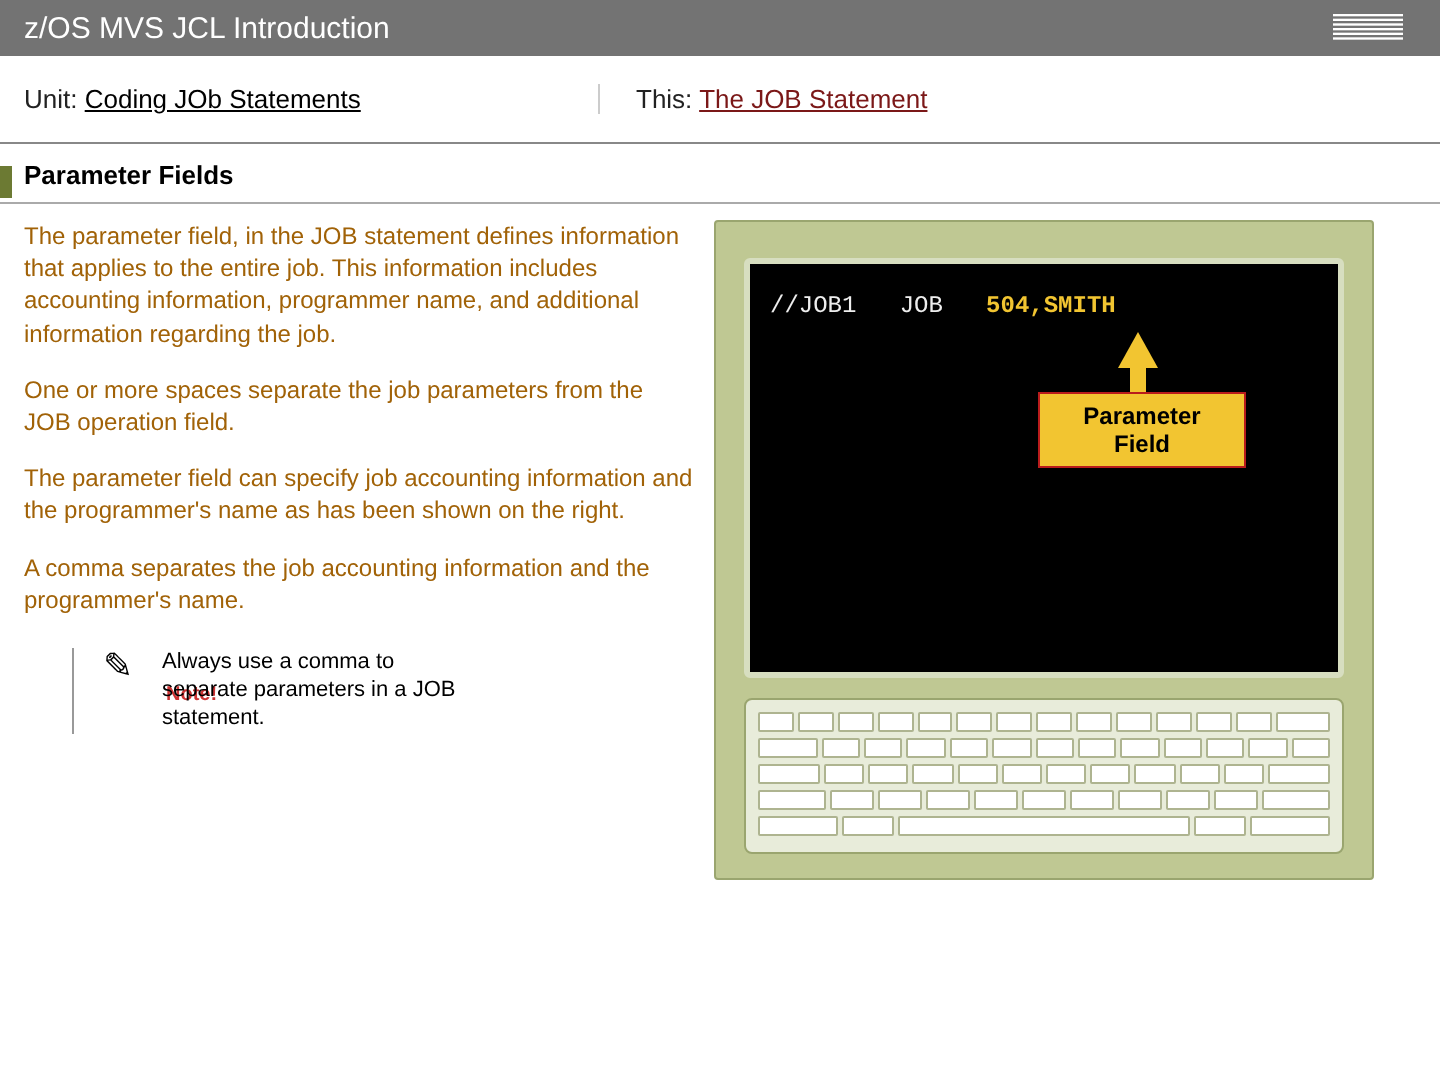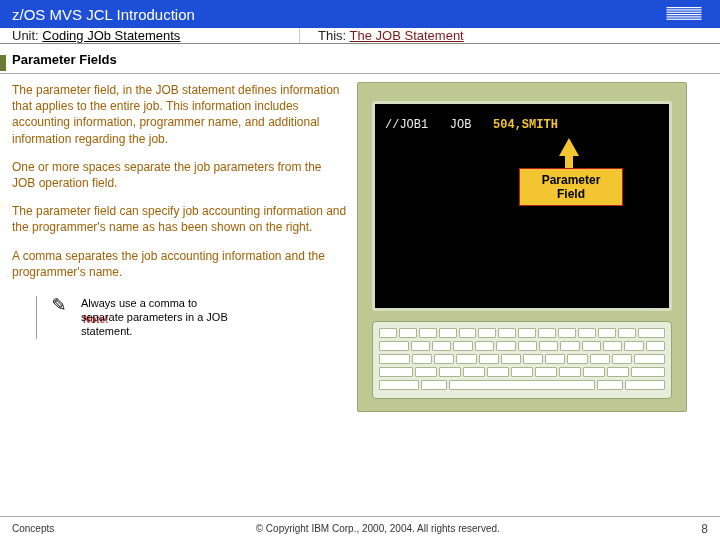--- a/index.html
+++ b/index.html
@@ -1,30 +1,30 @@
 <!DOCTYPE html>
 <html><head>
 <meta charset="utf-8">
 <style>
   * { box-sizing: border-box; margin: 0; padding: 0; }
   html, body { width: 720px; height: 540px; font-family: Arial, Helvetica, sans-serif; background: #fff; }
   .page { width: 720px; height: 540px; display: flex; flex-direction: column; position: relative; }
 
   
   .titlebar {
-    background: #1d4ed8; color: #fff; height: 28px; display: flex;
+    background: #737373; color: #fff; height: 28px; display: flex;
     align-items: center; justify-content: space-between; padding: 0 12px 0 12px;
     font-size: 15px;
   }
   .titlebar .ibm-logo { display: flex; gap: 1px; align-items: center; }
   .ibm-logo svg { height: 14px; }
 
   
   .unitrow {
-    display: flex; height: 16px; align-items: center; border-bottom: 1px solid #888;
+    display: flex; height: 44px; align-items: center; border-bottom: 1px solid #888;
     font-size: 13px; color: #222;
   }
   .unitrow .unit { width: 300px; padding-left: 12px; border-right: 1px solid #ccc; }
   .unitrow .topic { padding-left: 18px; }
   .uval, .tval { text-decoration: underline; color: #000; }
   .tval { color: #7b1818; }
 
   
   .sectionbar { display: flex; align-items: flex-end; padding: 8px 0 0 0; }
   .sectionbar .tick { width: 6px; height: 16px; background: #6c7a33; margin-right: 6px; }
@@ -216,19 +216,14 @@
               <div class="key k1"></div>
               <div class="key kspace"></div>
               <div class="key k1"></div>
               <div class="key kwide"></div>
             </div>
         </div>
       </div>
     </div>
   </div>
 
-  <div class="footer">
-    <span>Concepts</span>
-    <span>© Copyright IBM Corp., 2000, 2004. All rights reserved.</span>
-    <span class="pg">8</span>
-  </div>
 
 </div>
 
 </body></html>

